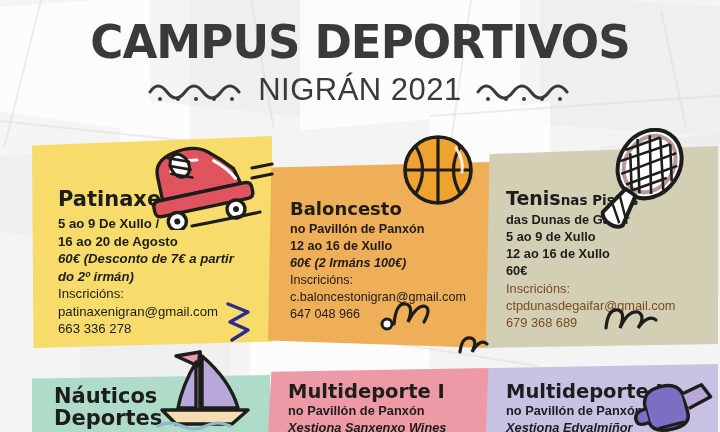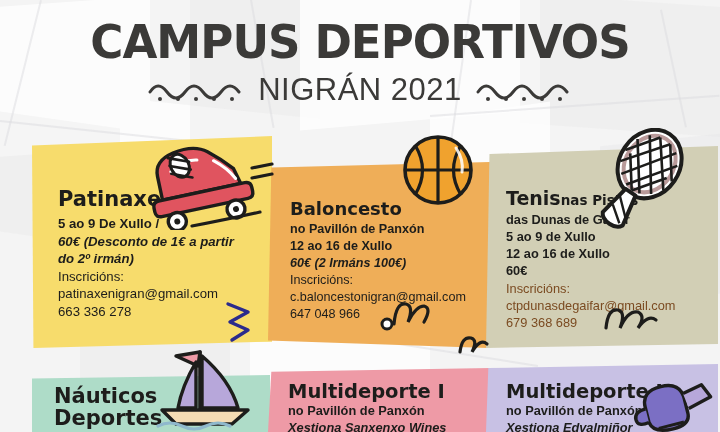--- a/index.html
+++ b/index.html
@@ -132,21 +132,22 @@
     </svg>
   </div>
 </div>
 
 <div class="card" id="card1">
   <div class="bg"></div>
   <div class="body">
     <h3>Patinaxe</h3>
     <p>
       <span class="ln b">5 ao 9 De Xullo /</span>
-      <span class="ln i">60€ (Desconto de 1€ a partir</span>
+      <span class="ln b">16 ao 20 de Agosto</span>
+      <span class="ln i">60€ (Desconto de 7€ a partir</span>
       <span class="ln i">do 2º irmán)</span>
       <span class="ln">Inscricións:</span>
       <span class="ln">patinaxenigran@gmail.com</span>
       <span class="ln">663 336 278</span>
     </p>
   </div>
 </div>
 <svg class="art" style="left:140px;top:138px;" width="135" height="92" viewBox="0 0 135 92">
   <g transform="rotate(-12 60 46)">
     <path d="M20 54 L20 30 Q20 14 40 10 Q62 6 74 16 Q86 26 96 38 L100 54 Z" fill="#e0545f" stroke="#1d1d1b" stroke-width="3.4" stroke-linejoin="round"></path>

